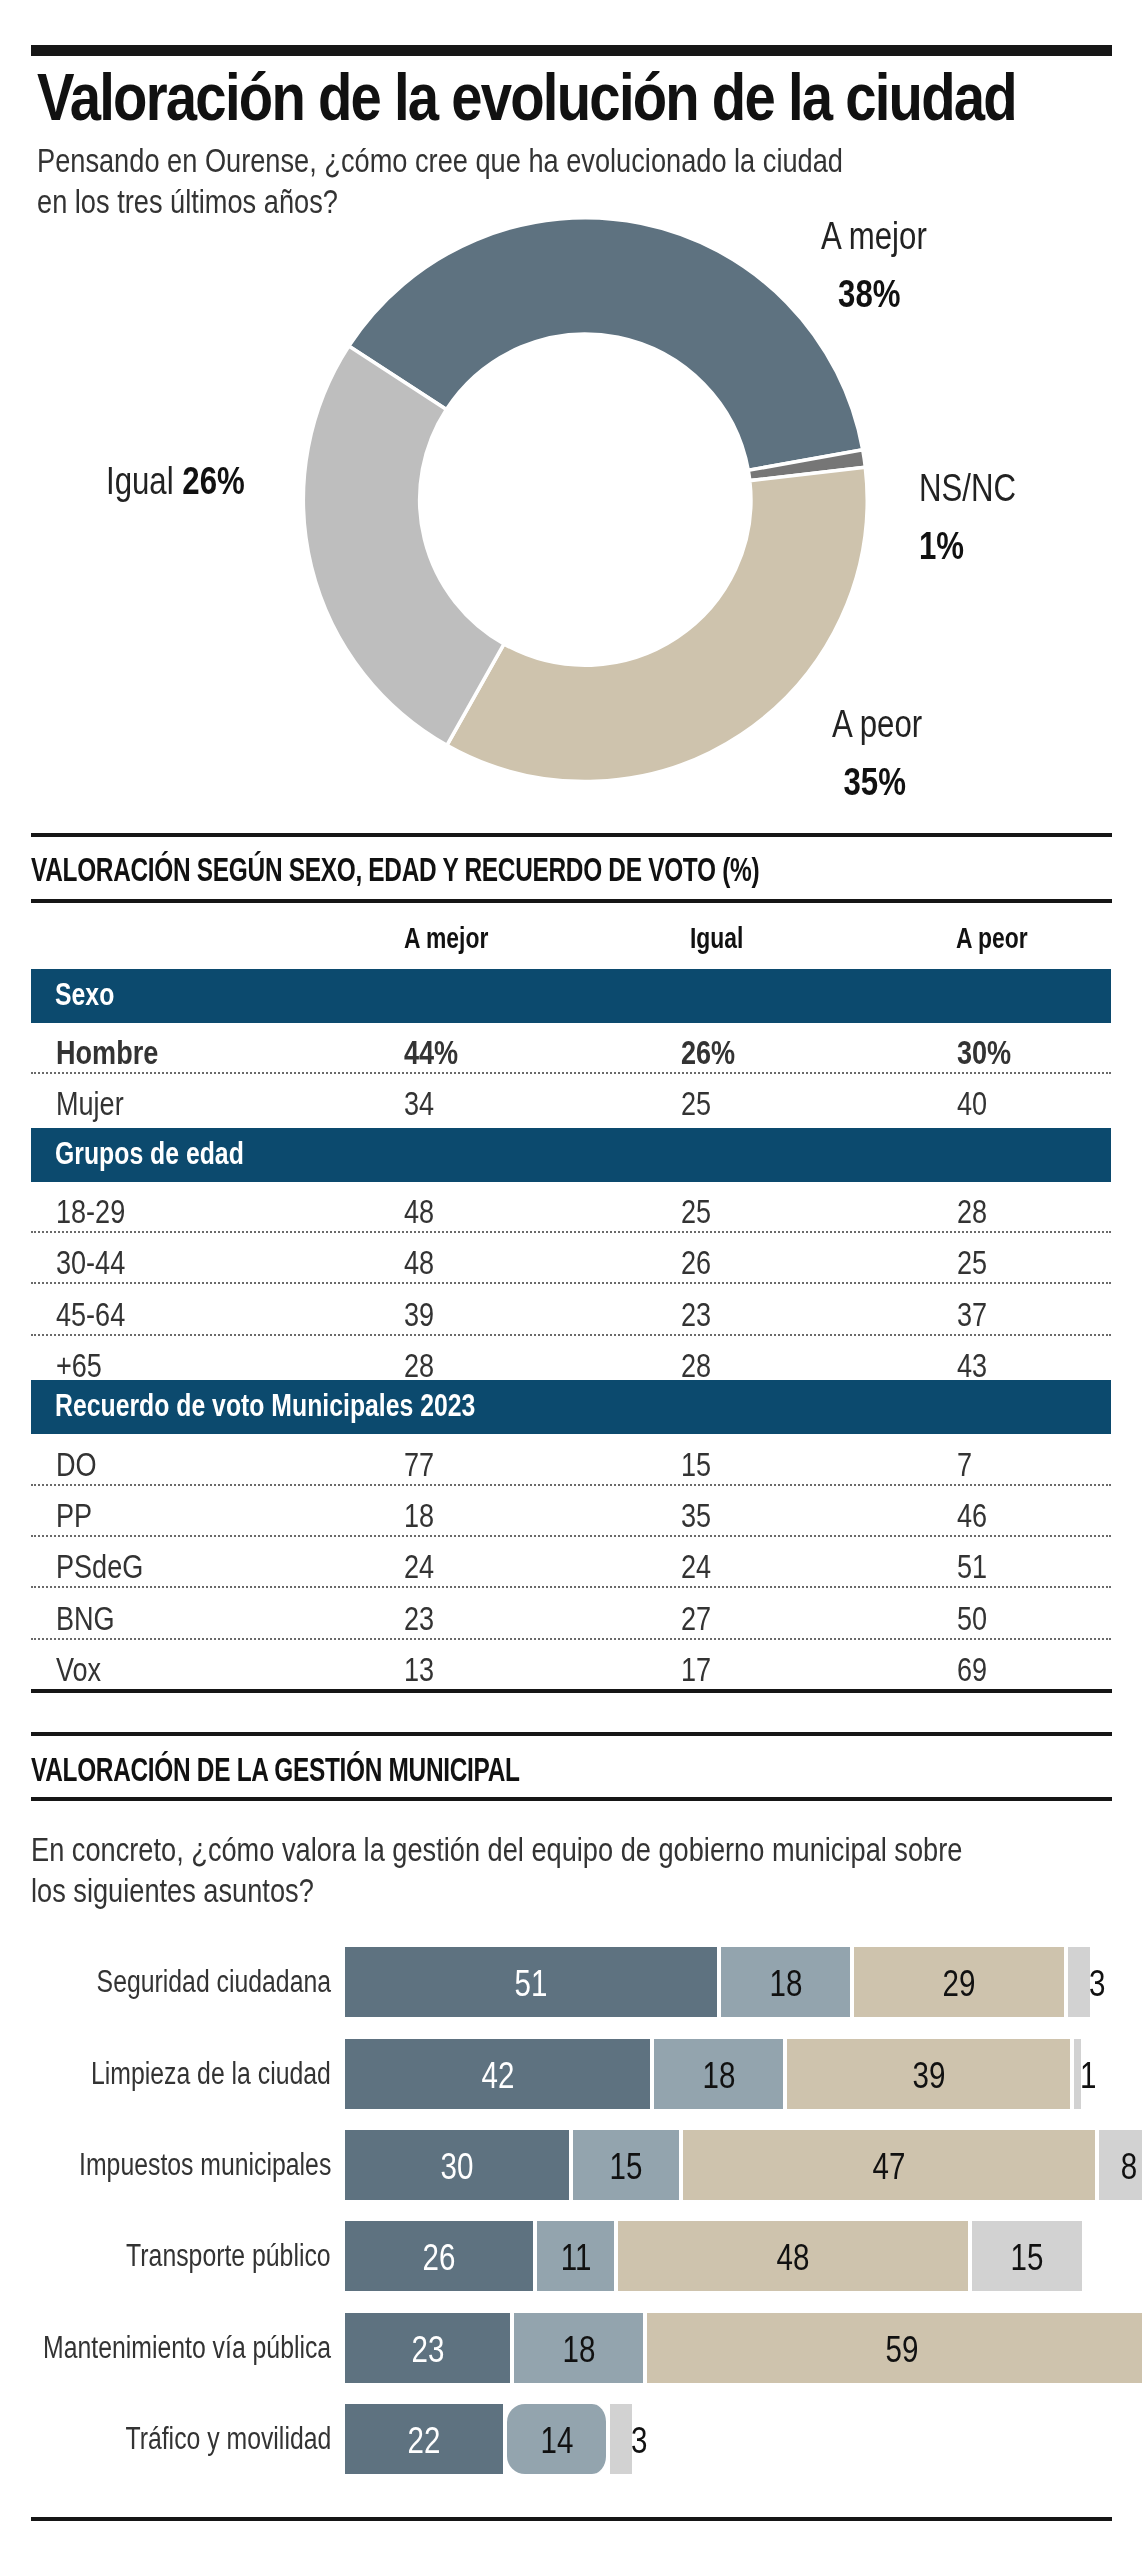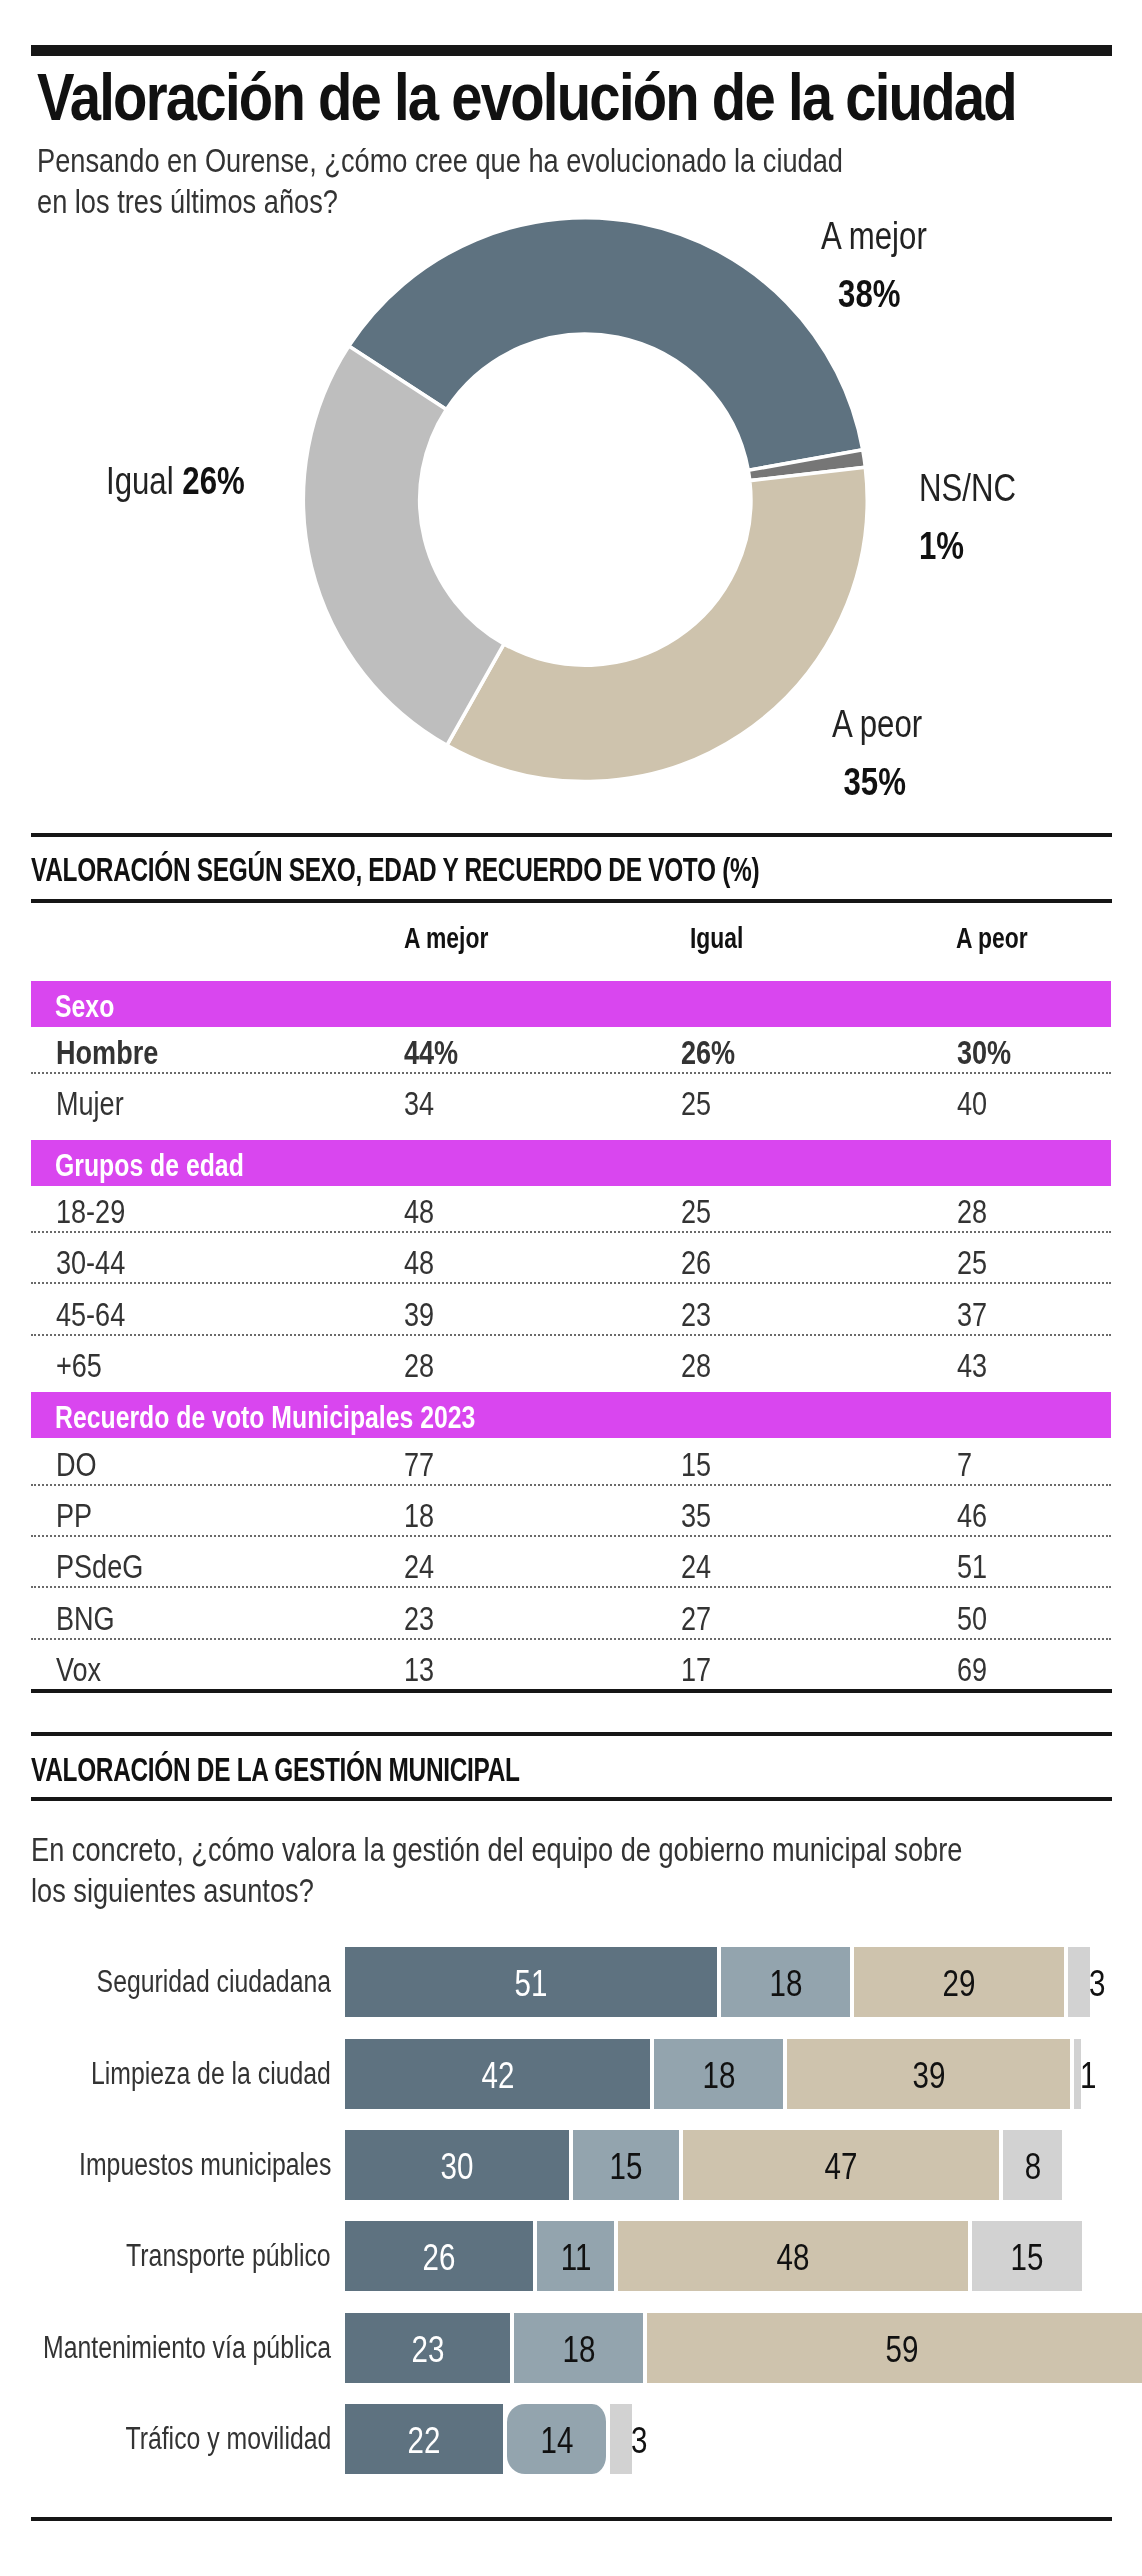--- a/index.html
+++ b/index.html
@@ -20,21 +20,21 @@
   .dlabel b { font-weight: bold; color: #111; }
   .dlabel .pct { display: block; font-weight: bold; color: #111; margin-top: 18.6px; }
 
   
   .sec-head { left: 31px; font-size: 33px; font-weight: bold; color: #111; white-space: nowrap;
               transform: scaleX(0.74); transform-origin: 0 0; line-height: 1; letter-spacing: -0.4px; }
 
   
   .col-head { font-size: 28.6px; font-weight: bold; color: #111; line-height: 1; white-space: nowrap;
               transform: scaleX(0.80); transform-origin: 0 0; }
-  .group-bar { position: absolute; left: 31px; width: 1080px; height: 46px; background: #d946ef; margin-top: 12px; }
+  .group-bar { position: absolute; left: 31px; width: 1080px; height: 54px; background: #0c4a6e; }
   .group-bar span { position: absolute; left: 24px; top: 10px; font-size: 31px; font-weight: bold; color: #fff;
                     line-height: 1; white-space: nowrap; transform: scaleX(0.80); transform-origin: 0 0; }
   .trow { position: absolute; left: 31px; width: 1080px; height: 51px; }
   .trow.dotted { border-bottom: 2.9px dotted #6a6a6a; box-sizing: border-box; }
   .trow span { position: absolute; top: 13px; font-size: 33px; color: #333; line-height: 1; white-space: nowrap;
                transform: scaleX(0.82); transform-origin: 0 0; }
   .trow .c0 { left: 25px; }
   .trow .c1 { left: 373px; }
   .trow .c2 { left: 650px; }
   .trow .c3 { left: 926px; }
@@ -219,21 +219,21 @@
     </div>
     <div class="brow" style="top: 2130px;">
       <div class="blabel">Impuestos municipales</div>
       <div class="bars">
         <div class="seg s0" style="width: 228px; background: rgb(94, 114, 128);">
           <span>30</span>
         </div>
         <div class="seg s1" style="width: 110px; background: rgb(147, 164, 174);">
           <span>15</span>
         </div>
-        <div class="seg s2" style="width: 320px; background: rgb(206, 195, 173);">
+        <div class="seg s2" style="width: 416px; background: rgb(206, 195, 173);">
           <span>47</span>
         </div>
         <div class="seg s3" style="width: 59px; background: rgb(210, 210, 210);">
           <span>8</span>
         </div>
       </div>
     </div>
     <div class="brow" style="top: 2221px;">
       <div class="blabel">Transporte público</div>
       <div class="bars">

